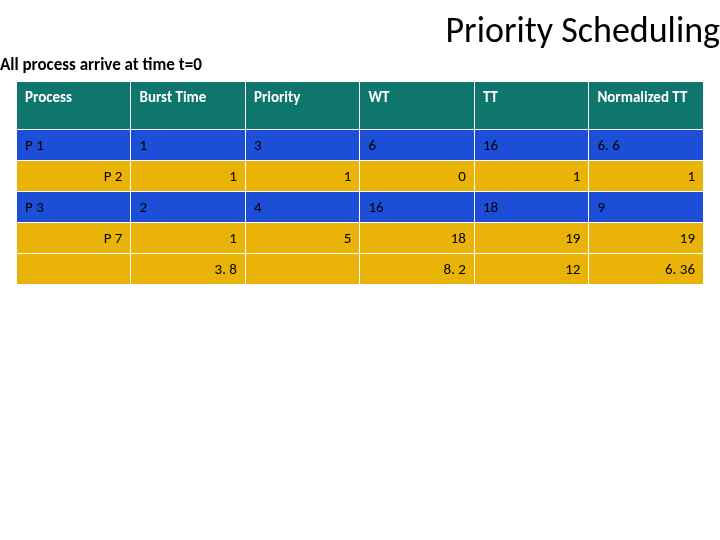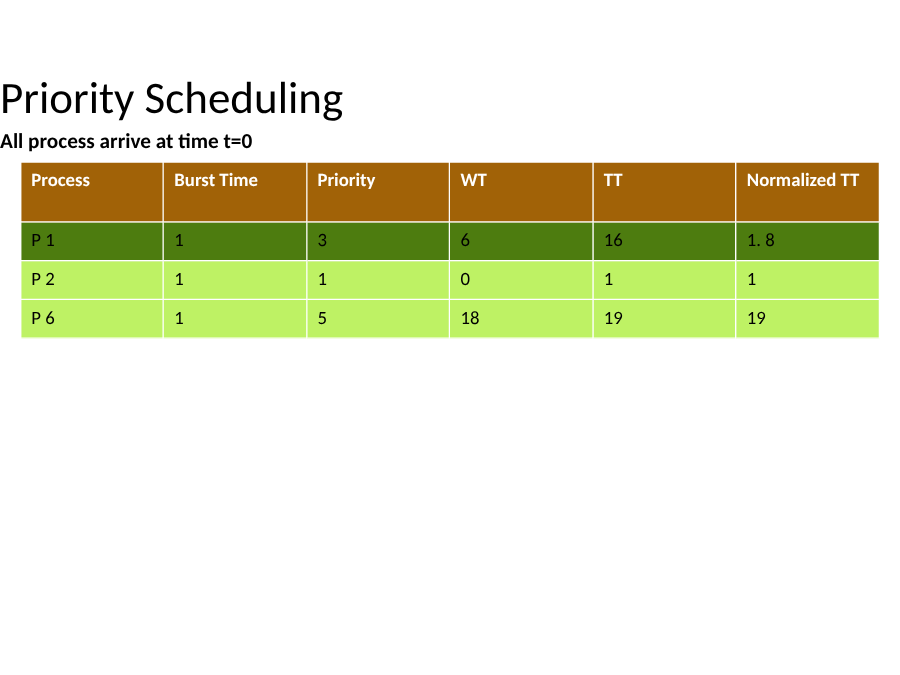--- a/index.html
+++ b/index.html
@@ -7,53 +7,52 @@
     width: 720px;
     height: 540px;
     background: #fff;
     font-family: Calibri, Arial, sans-serif;
     color: #000;
   }
   .slide {
     padding: 8px 0 0 0;
   }
   .title {
-    text-align: left;
+    text-align: right;
     font-size: 36px;
     font-weight: 400;
     margin-bottom: 2px;
-    margin-top: 48px;
   }
   .subtitle {
     text-align: left;
     font-size: 17px;
     font-weight: 700;
     margin-bottom: 6px;
   }
   table {
     border-collapse: collapse;
     width: 688px;
     margin: 0 16px;
     font-size: 15px;
   }
   th, td {
     text-align: left;
     padding: 6px 8px;
     border: 1px solid #fff;
     vertical-align: top;
   }
   thead th {
-    background: #a16207;
+    background: #0f766e;
     color: #fff;
     font-weight: 700;
     height: 48px;
     vertical-align: top;
   }
-  tbody tr.odd td { background: #4d7c0f; }
-  tbody tr.even td { background: #bef264; }
+  tbody tr.odd td { background: #1d4ed8; }
+  tbody tr.even td { background: #eab308; text-align: right; }
   tbody td { font-weight: 400; }
   col.c { width: 16.66%; }
 </style>
 </head>
 <body>
 
 <div class="slide">
   <h1 class="title">Priority Scheduling</h1>
   <div class="subtitle">All process arrive at time t=0</div>
 
@@ -76,33 +75,49 @@
         <th>Normalized TT</th>
       </tr>
     </thead>
     <tbody>
       <tr class="odd">
         <td>P 1</td>
         <td>1</td>
         <td>3</td>
         <td>6</td>
         <td>16</td>
-        <td>1. 8</td>
+        <td>6. 6</td>
       </tr>
       <tr class="even">
         <td>P 2</td>
         <td>1</td>
         <td>1</td>
         <td>0</td>
         <td>1</td>
         <td>1</td>
       </tr>
+      <tr class="odd">
+        <td>P 3</td>
+        <td>2</td>
+        <td>4</td>
+        <td>16</td>
+        <td>18</td>
+        <td>9</td>
+      </tr>
       <tr class="even">
-        <td>P 6</td>
+        <td>P 7</td>
         <td>1</td>
         <td>5</td>
         <td>18</td>
         <td>19</td>
         <td>19</td>
       </tr>
+      <tr class="even">
+        <td></td>
+        <td>3. 8</td>
+        <td></td>
+        <td>8. 2</td>
+        <td>12</td>
+        <td>6. 36</td>
+      </tr>
     </tbody>
   </table>
 </div>
 
 </body></html>

